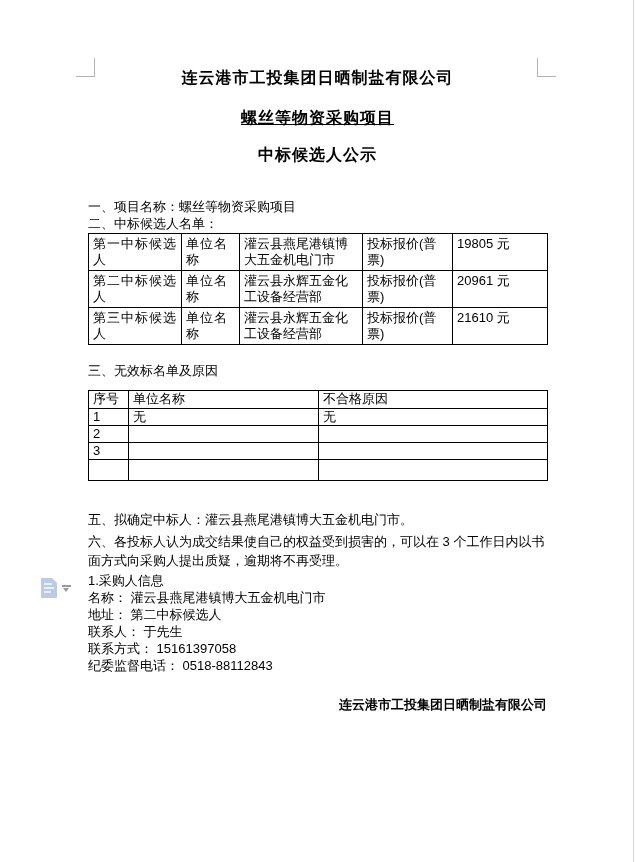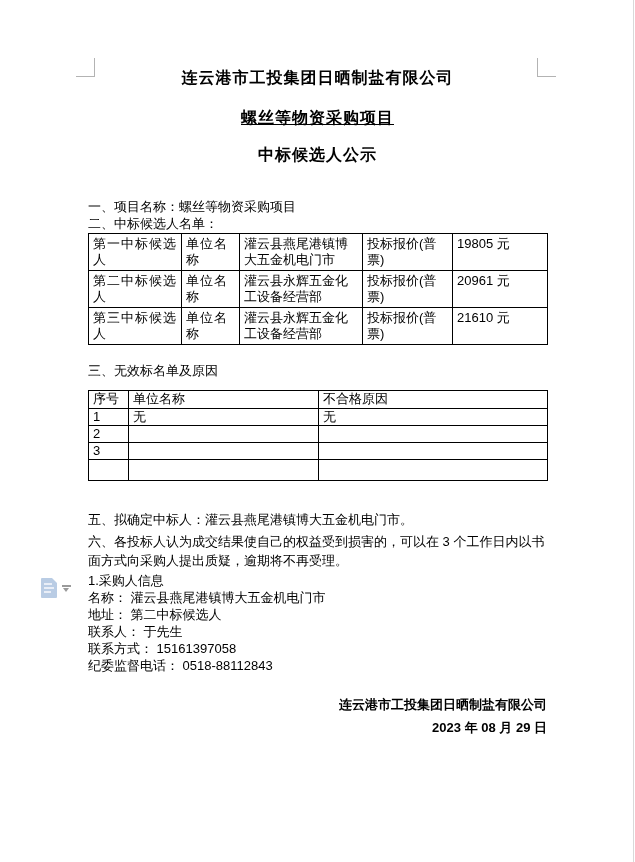--- a/index.html
+++ b/index.html
@@ -189,17 +189,16 @@
       <div class="body-line">1.采购人信息</div>
       <div class="body-line">名称： 灌云县燕尾港镇博大五金机电门市</div>
       <div class="body-line">地址： 第二中标候选人</div>
       <div class="body-line">联系人： 于先生</div>
       <div class="body-line">联系方式： 15161397058</div>
       <div class="body-line">纪委监督电话： 0518-88112843</div>
     </div>
 
     <div class="doc-footer">
       <div>连云港市工投集团日晒制盐有限公司</div>
-      <div>2023 年 08 月 29 日</div>
     </div>
 
   </div>
 </div>
 
 </body></html>

